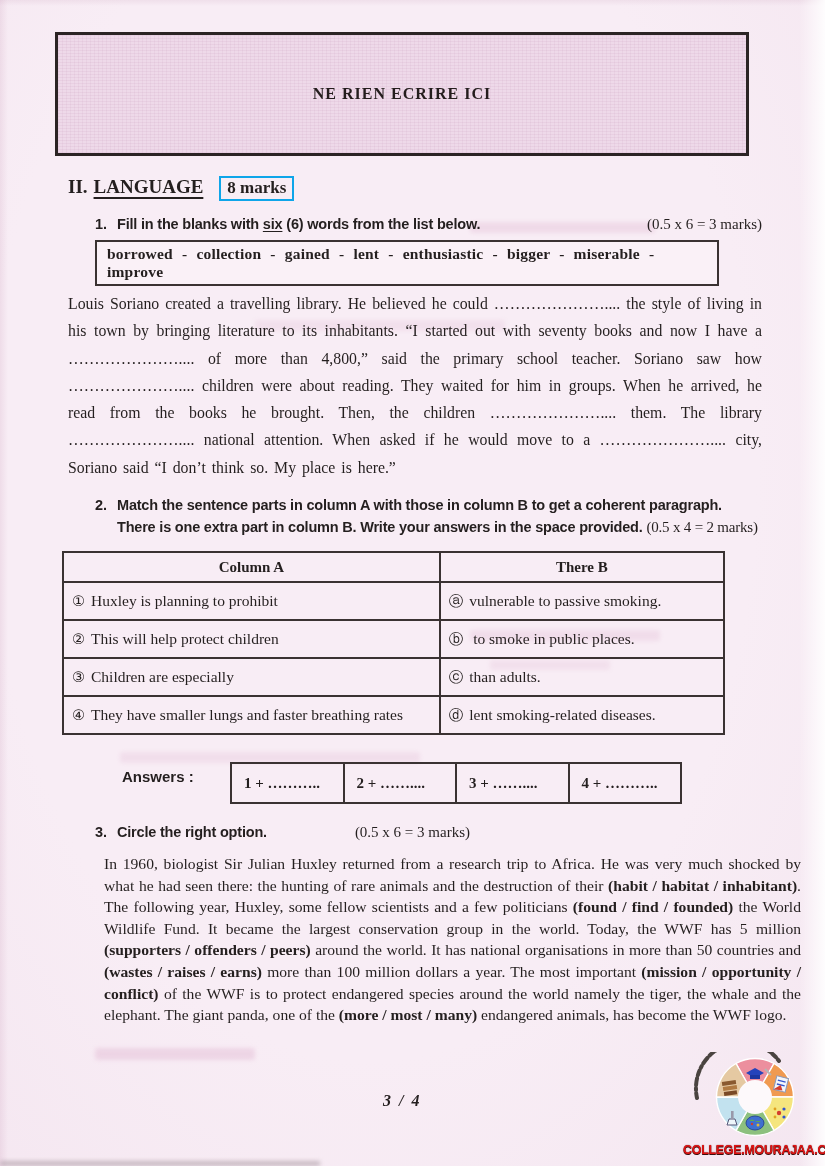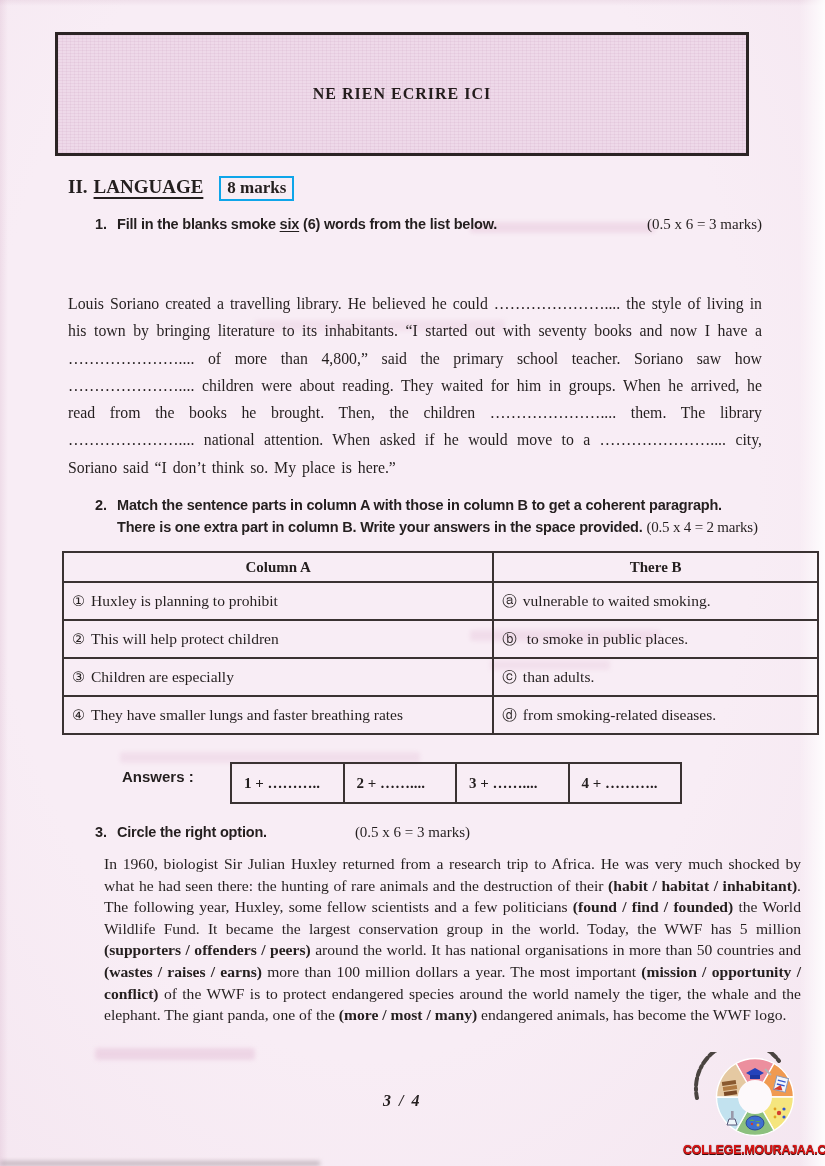--- a/index.html
+++ b/index.html
@@ -58,21 +58,21 @@
     font-weight:bold;font-size:15.5px;word-spacing:5px;letter-spacing:.2px;
     background:rgba(255,255,255,.25);
   }
   
   .passage{position:absolute;text-align:justify;}
   #passage1{left:68px;top:290px;width:694px;font-size:15.8px;line-height:27.3px;word-spacing:2px;}
   #passage3{left:68px;top:853px;width:697px;font-size:15.6px;line-height:21.6px;margin-left:36px;}
   .seg-bold{font-weight:bold;}
   
   .match-table{
-    position:absolute;left:62px;top:551px;width:757px;
+    position:absolute;left:62px;top:551px;width:663px;
     border-collapse:collapse;table-layout:fixed;
     font-size:15.5px;
   }
   .match-table th,.match-table td{border:2px solid #3a3232;padding:4px 8px;vertical-align:middle;}
   .match-table th{font-size:15px;font-weight:bold;text-align:center;height:20px;}
   .match-table td{height:28px;}
   .col-a{width:57%;}
   .col-b{width:43%;}
   .circ{font-family:"DejaVu Sans",sans-serif;font-size:14.5px;margin-right:6px;}
   
@@ -107,57 +107,60 @@
   </div>
 
   <div class="section-heading">
     <span>II.</span>
     <span class="section-title">LANGUAGE</span>
     <span class="marks-badge">8 marks</span>
   </div>
 
   <div class="q-line" id="q1-line">
     <span class="qnum">1.</span>
-    <span class="qprompt"><span>Fill in the blanks smoke </span><span class="u">six</span><span> (6) words from the list below.</span></span>
+    <span class="qprompt"><span>Fill in the blanks with </span><span class="u">six</span><span> (6) words from the list below.</span></span>
     <span class="qmarks">(0.5 x 6 = 3 marks)</span>
   </div>
 
+  <div class="word-bank">
+    <span>borrowed - collection - gained - lent - enthusiastic - bigger - miserable - improve</span>
+  </div>
 
   <div class="passage" id="passage1">Louis Soriano created a travelling library. He believed he could ………………….... the style of living in his town by bringing literature to its inhabitants. “I started out with seventy books and now I have a ………………….... of more than 4,800,” said the primary school teacher. Soriano saw how ………………….... children were about reading. They waited for him in groups. When he arrived, he read from the books he brought. Then, the children ………………….... them. The library …………………....  national attention. When asked if he would move to a ………………….... city, Soriano said “I don’t think so. My place is here.”</div>
 
   <div class="q-line" id="q2-block">
     <span class="qnum">2.</span>
     <div class="qtext"><span>Match the sentence parts in column A with those in column B to get a coherent paragraph. There is one extra part in column B. Write your answers in the space provided.</span> <span class="qmarks">(0.5 x 4 = 2 marks)</span></div>
   </div>
 
   <table class="match-table">
     <colgroup>
         <col class="col-a">
         <col class="col-b">
       </colgroup>
     <tbody>
         <tr>
       <th>Column A</th>
       <th>There B</th>
     </tr>
     <tr>
       <td><span class="circ">①</span><span>Huxley is planning to prohibit</span></td>
-      <td><span class="circ">ⓐ</span><span>vulnerable to waited smoking.</span></td>
+      <td><span class="circ">ⓐ</span><span>vulnerable to passive smoking.</span></td>
     </tr>
     <tr>
       <td><span class="circ">②</span><span>This will help protect children</span></td>
       <td><span class="circ">ⓑ</span><span> to smoke in public places.</span></td>
     </tr>
     <tr>
       <td><span class="circ">③</span><span>Children are especially</span></td>
       <td><span class="circ">ⓒ</span><span>than adults.</span></td>
     </tr>
     <tr>
       <td><span class="circ">④</span><span>They have smaller lungs and faster breathing rates</span></td>
-      <td><span class="circ">ⓓ</span><span>from smoking-related diseases.</span></td>
+      <td><span class="circ">ⓓ</span><span>lent smoking-related diseases.</span></td>
     </tr>
   </tbody>
     </table>
 
   <div class="answers-label">Answers :</div>
   <table class="answers-table">
     <tbody>
         <tr>
       <td>1 + ………..</td>
       <td>2 + ……....</td>

